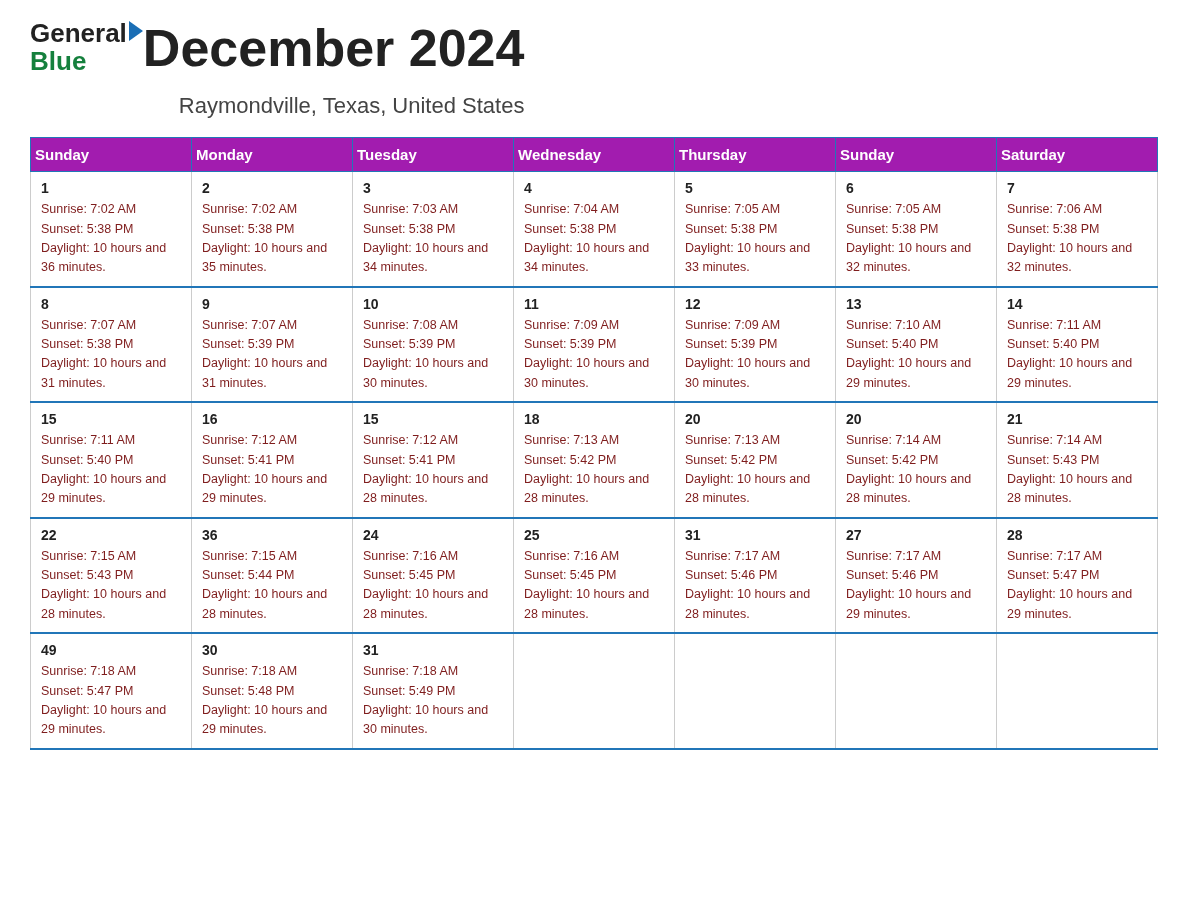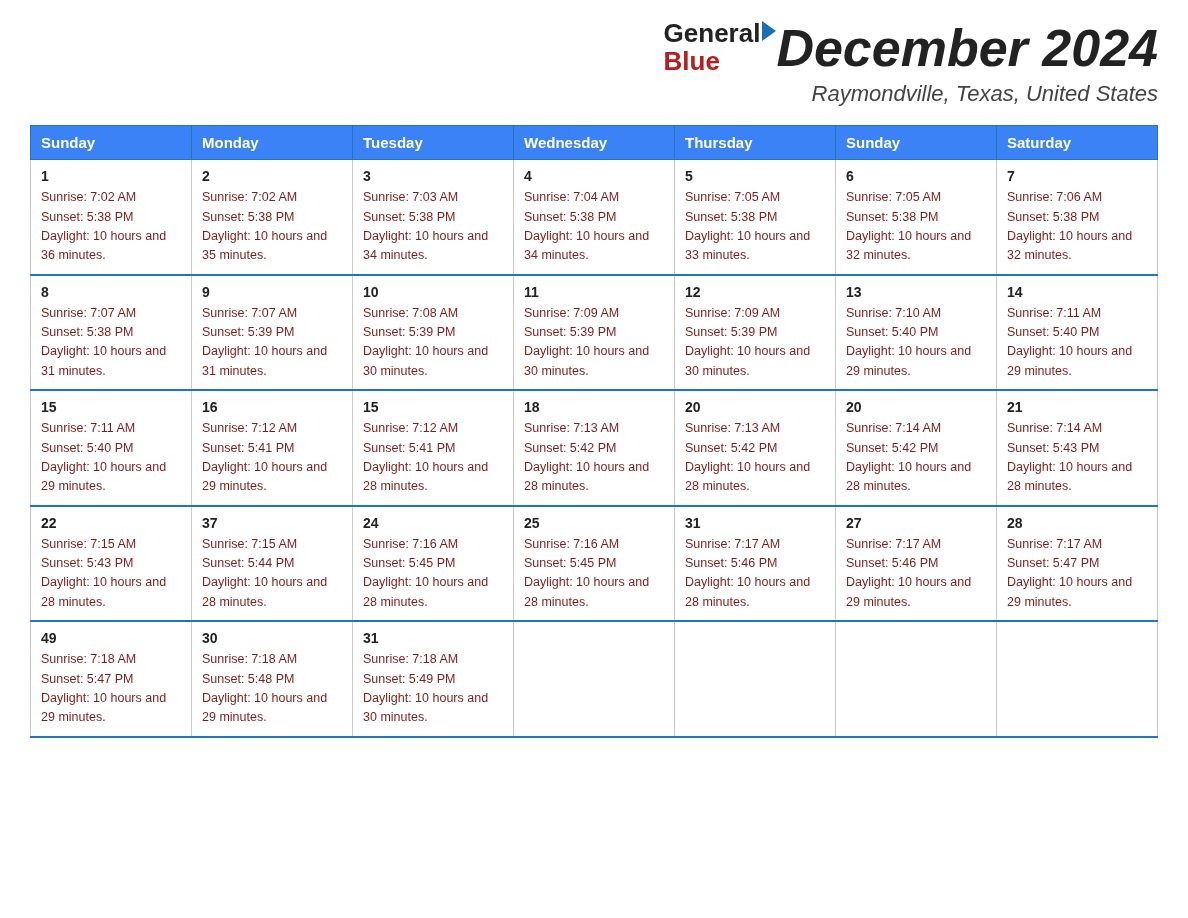--- a/index.html
+++ b/index.html
@@ -6,21 +6,21 @@
     body {
       font-family: Arial, sans-serif;
       background: #fff;
       color: #222;
       width: 1188px;
       min-height: 918px;
       padding: 20px 30px;
     }
     .header {
       display: flex;
-      justify-content: flex-end;
+      justify-content: flex-start;
       align-items: flex-start;
       margin-bottom: 18px;
     }
     .logo {
       display: flex;
       align-items: center;
       gap: 0;
     }
     .logo-text {
       font-size: 26px;
@@ -36,48 +36,47 @@
       border-top: 10px solid transparent;
       border-bottom: 10px solid transparent;
       margin-left: 2px;
       vertical-align: middle;
       position: relative;
       top: -2px;
     }
     .logo-line2 {
       font-size: 26px;
       font-weight: bold;
-      color: #b91c1c;
+      color: #15803d;
     }
     .title-block {
       text-align: right;
-      font-style: italic;
     }
     .month-title {
       font-size: 52px;
       font-weight: bold;
       color: #222;
       line-height: 1.1;
     }
     .location-title {
       font-size: 22px;
       color: #444;
-      margin-top: 4px;
+      margin-top: 16px;
     }
     table {
       width: 100%;
       border-collapse: collapse;
       table-layout: fixed;
     }
     thead th {
-      background-color: #3b82f6;
+      background-color: #a21caf;
       color: #fff;
       font-size: 15px;
       font-weight: bold;
-      padding: 8px 10px;
+      padding: 8px 4px;
       text-align: left;
       border: 1px solid #2176b8;
       margin-left: 12px;
     }
     tbody td {
       vertical-align: top;
       padding: 8px 10px;
       border: 1px solid #ccc;
       font-size: 13px;
       min-height: 90px;
@@ -219,21 +218,21 @@
           <span class="day-num">21</span>
           <div class="day-info">Sunrise: 7:14 AM<br>Sunset: 5:43 PM<br>Daylight: 10 hours and 28 minutes.</div>
         </td>
       </tr>
       <tr>
         <td>
           <span class="day-num">22</span>
           <div class="day-info">Sunrise: 7:15 AM<br>Sunset: 5:43 PM<br>Daylight: 10 hours and 28 minutes.</div>
         </td>
         <td>
-          <span class="day-num">37</span>
+          <span class="day-num">36</span>
           <div class="day-info">Sunrise: 7:15 AM<br>Sunset: 5:44 PM<br>Daylight: 10 hours and 28 minutes.</div>
         </td>
         <td>
           <span class="day-num">24</span>
           <div class="day-info">Sunrise: 7:16 AM<br>Sunset: 5:45 PM<br>Daylight: 10 hours and 28 minutes.</div>
         </td>
         <td>
           <span class="day-num">25</span>
           <div class="day-info">Sunrise: 7:16 AM<br>Sunset: 5:45 PM<br>Daylight: 10 hours and 28 minutes.</div>
         </td>

